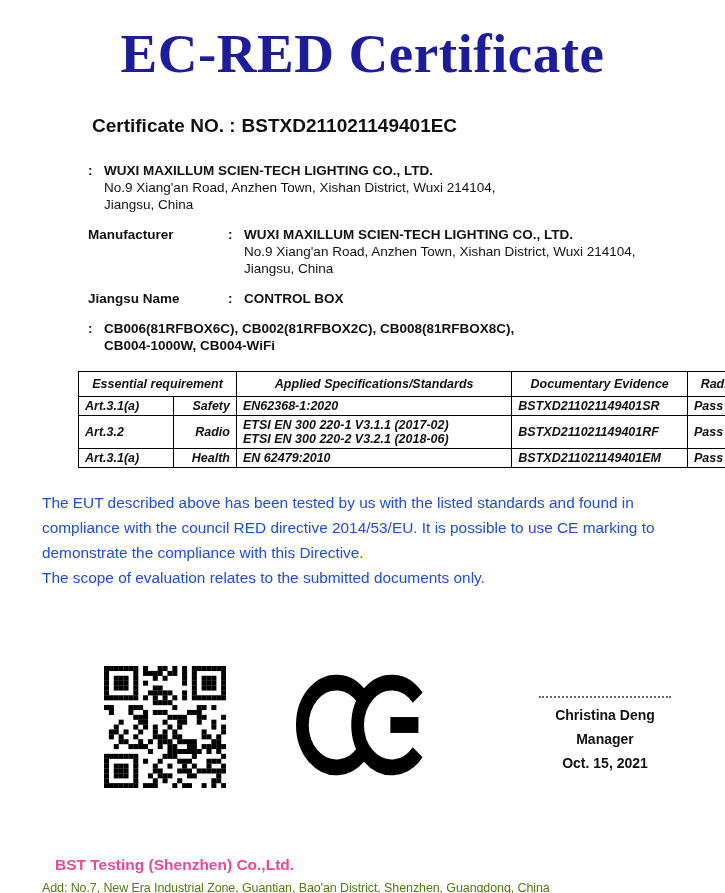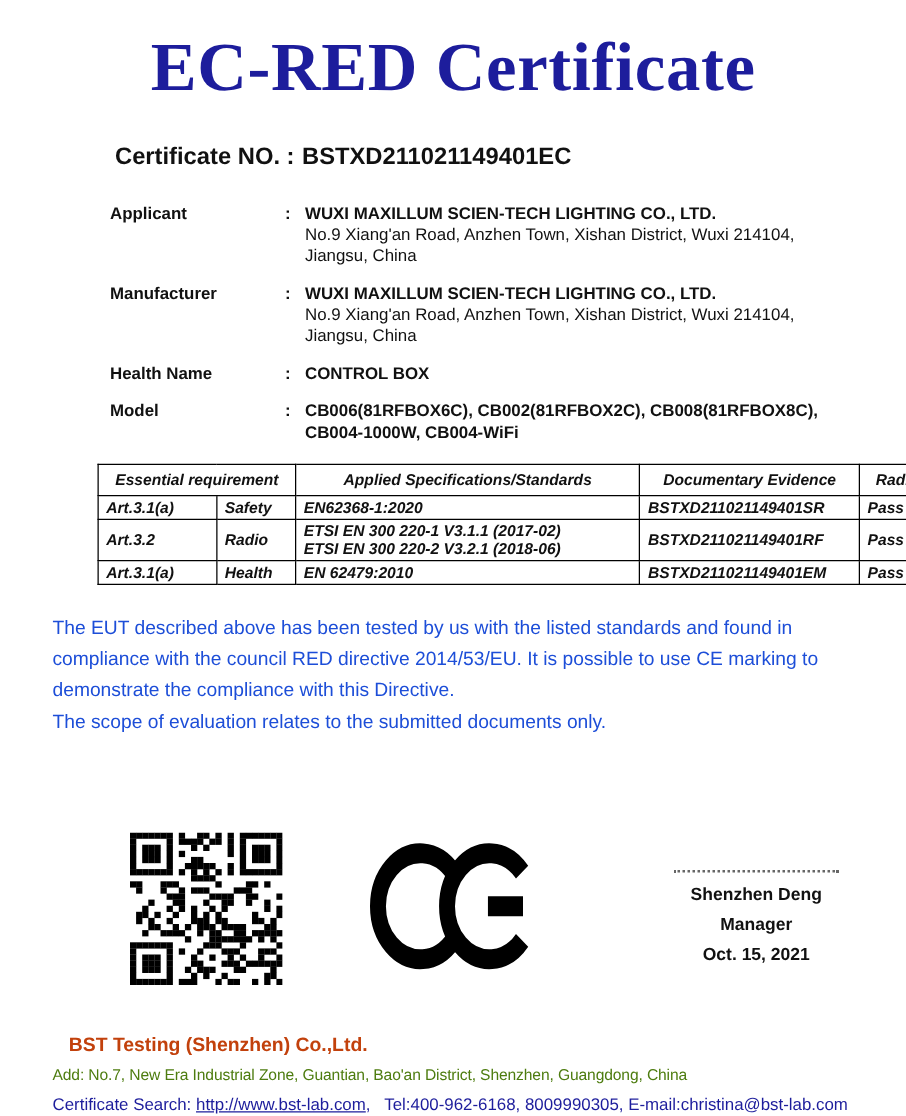--- a/index.html
+++ b/index.html
@@ -18,82 +18,80 @@
   .info-row{display:flex;margin-bottom:13px;line-height:17px;font-size:13.5px;}
   .info-label{width:140px;font-weight:bold;flex:0 0 auto;}
   .info-colon{width:16px;font-weight:bold;flex:0 0 auto;}
   .info-value{width:440px;}
   .info-name{font-weight:bold;white-space:pre-line;}
   .info-details{white-space:pre-line;}
   .tbl-wrap{margin:17px 0 0 78px;width:671px;font-style:italic;}
   table.std{border-collapse:collapse;width:100%;font-size:12.5px;font-weight:bold;color:#111;}
   table.std th,table.std td{border:1.5px solid #000;padding:2px 6px;line-height:14px;vertical-align:middle;}
   table.std th{text-align:center;padding:5px 3px;}
-  td.ctr{text-align:left;}
+  td.ctr{text-align:right;}
   td.pre{white-space:pre-line;margin-top:35px;}
   .statement{
     margin:22px 0 0 42px;width:668px;font-size:15.4px;line-height:25px;
     color:#1d4ed8;white-space:pre-line;
   }
   .marks-row{display:flex;align-items:flex-start;margin:76px 45px 0 104px;}
   .qr{width:122px;height:122px;flex:0 0 auto;}
   .qr svg{display:block;}
   .ce{margin-left:70px;margin-top:6px;flex:0 0 auto;}
   .sig{margin-left:auto;margin-top:30px;text-align:center;font-weight:bold;
        font-size:14px;line-height:24px;min-width:150px;}
   .sig-line{width:132px;border-top:2.5px dotted #666;margin:0 auto 5px;height:0;}
-  .f-company{margin:40px 0 0 55px;color:#c2410c;font-weight:bold;font-size:15.5px;}
+  .f-company{margin:68px 0 0 55px;color:#ec4899;font-weight:bold;font-size:15.5px;}
   .f-address{margin:7px 0 0 42px;color:#4d7c0f;font-size:12.5px;letter-spacing:-.1px;}
   .f-search{margin:9px 0 0 42px;color:#1d1d9c;font-size:13.5px;}
   .f-search .url{text-decoration:underline;color:#1d1d9c;cursor:pointer;}
   .f-search .contact{white-space:pre;}
 </style>
 </head>
 <body>
 
 <div class="page">
 
   <h1 class="title">EC-RED Certificate</h1>
 
   <div class="cert-line">
     <span>Certificate NO. :</span><span class="num">BSTXD211021149401EC</span>
   </div>
 
   <div class="info">
 
     <div class="info-row">
-      <div class="info-label">Applicant</div>
       <div class="info-colon">:</div>
       <div class="info-value">
         <div class="info-name">WUXI MAXILLUM SCIEN-TECH LIGHTING CO., LTD.</div>
         <div class="info-details">No.9 Xiang'an Road, Anzhen Town, Xishan District, Wuxi 214104,
 Jiangsu, China</div>
       </div>
     </div>
 
     <div class="info-row">
       <div class="info-label">Manufacturer</div>
       <div class="info-colon">:</div>
       <div class="info-value">
         <div class="info-name">WUXI MAXILLUM SCIEN-TECH LIGHTING CO., LTD.</div>
         <div class="info-details">No.9 Xiang'an Road, Anzhen Town, Xishan District, Wuxi 214104,
 Jiangsu, China</div>
       </div>
     </div>
 
     <div class="info-row">
-      <div class="info-label">Health Name</div>
+      <div class="info-label">Jiangsu Name</div>
       <div class="info-colon">:</div>
       <div class="info-value">
         <div class="info-name">CONTROL BOX</div>
       </div>
     </div>
 
     <div class="info-row">
-      <div class="info-label">Model</div>
       <div class="info-colon">:</div>
       <div class="info-value">
         <div class="info-name">CB006(81RFBOX6C), CB002(81RFBOX2C), CB008(81RFBOX8C),
 CB004-1000W, CB004-WiFi</div>
       </div>
     </div>
 
   </div>
 
   <div class="tbl-wrap">
@@ -442,21 +440,21 @@
     <div class="ce">
       <svg width="136" height="106" viewBox="0 0 320 200" preserveAspectRatio="none" xmlns="http://www.w3.org/2000/svg">
         <path d="M 156.3,48.6 A 80,80 0 1 0 156.3,151.4" fill="none" stroke="#000" stroke-width="30"></path>
         <path d="M 286.3,48.6 A 80,80 0 1 0 286.3,151.4" fill="none" stroke="#000" stroke-width="30"></path>
         <line x1="222" y1="100" x2="288" y2="100" stroke="#000" stroke-width="30"></line>
       </svg>
     </div>
 
     <div class="sig">
       <div class="sig-line"></div>
-      <div>Shenzhen Deng</div>
+      <div>Christina Deng</div>
       <div>Manager</div>
       <div>Oct. 15, 2021</div>
     </div>
 
   </div>
 
   <div class="f-company">BST Testing (Shenzhen) Co.,Ltd.</div>
   <div class="f-address">Add: No.7, New Era Industrial Zone, Guantian, Bao'an District, Shenzhen, Guangdong, China</div>
   <div class="f-search">
     <span>Certificate Search:</span>

